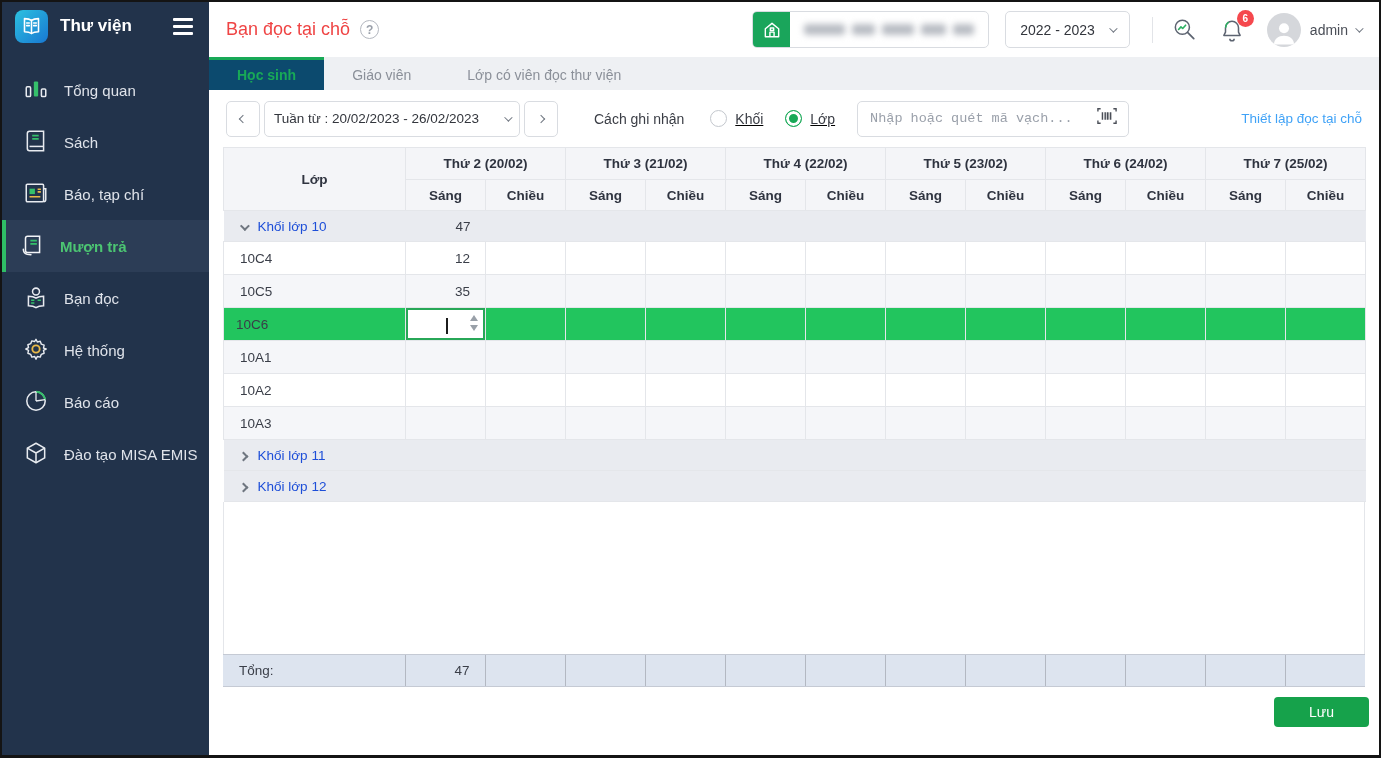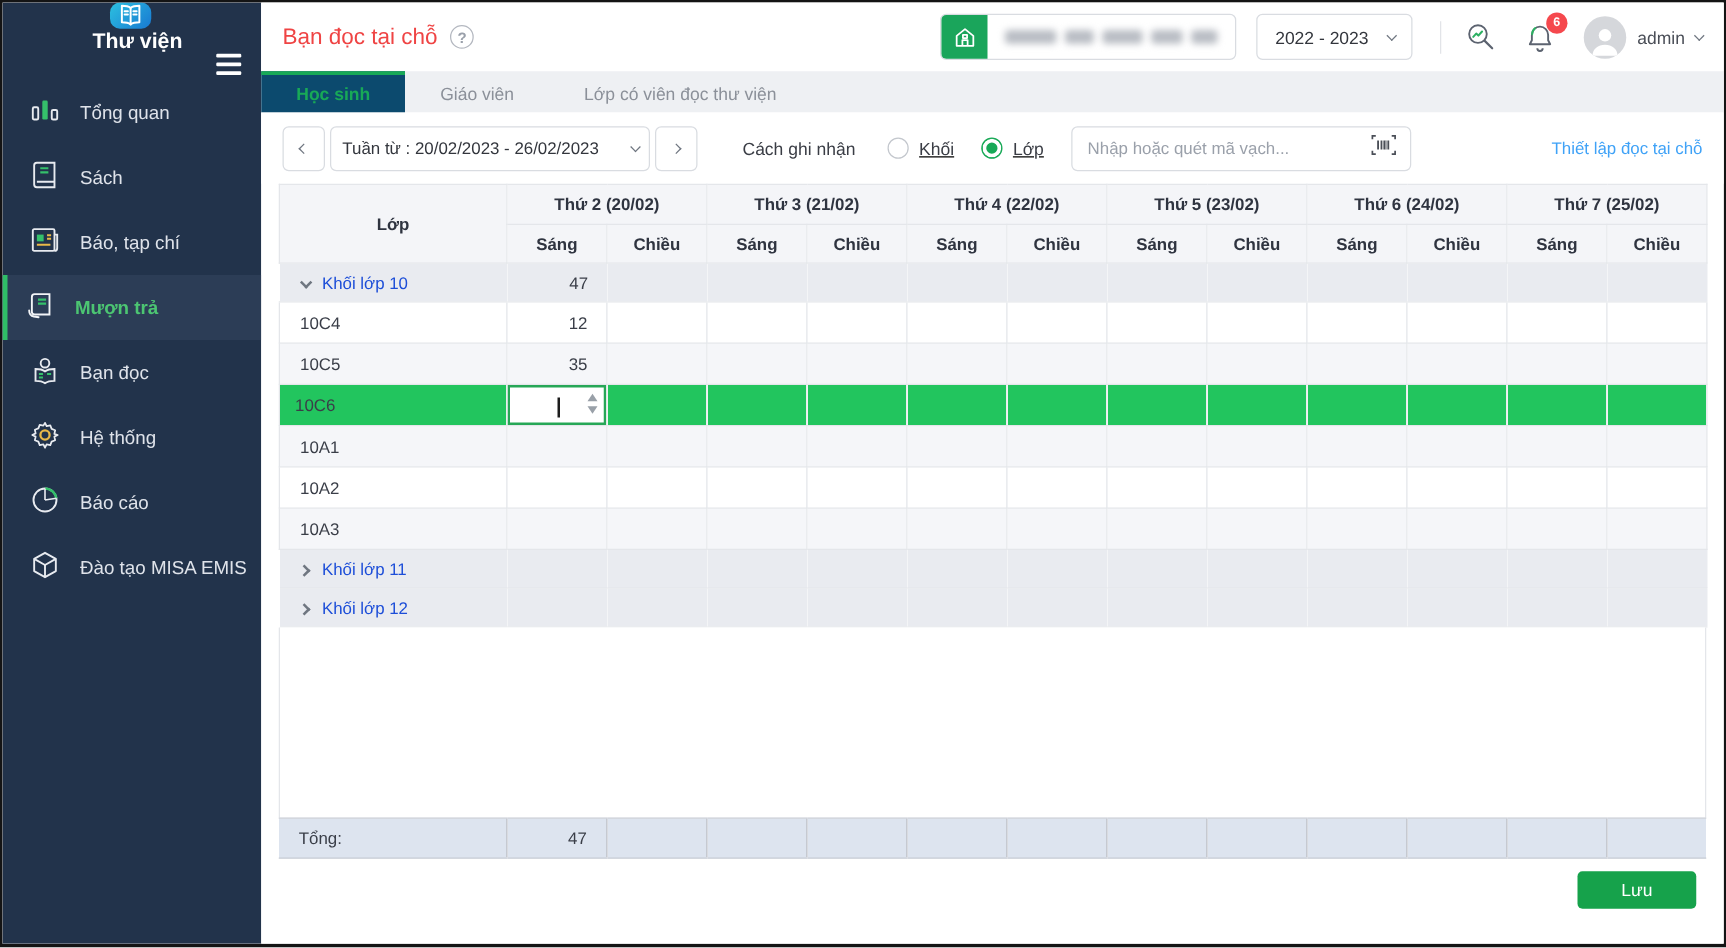--- a/index.html
+++ b/index.html
@@ -1,21 +1,21 @@
 <!DOCTYPE html>
 <html><head>
 <meta charset="utf-8">
 <style>
   * { margin:0; padding:0; box-sizing:border-box; }
   html,body { width:1381px; height:758px; font-family:"Liberation Sans","DejaVu Sans",sans-serif; }
   .window { width:1381px; height:758px; border:2px solid #141414; border-bottom-width:3px; display:flex; background:#fff; overflow:hidden; }
 
   
   .sidebar { width:207px; min-width:207px; background:#22334b; color:#dfe3ea; display:flex; flex-direction:column; }
-  .sb-header { height:48px; display:flex; align-items:center; padding:0 16px 0 13px;flex-direction:column; }
+  .sb-header { height:48px; display:flex; align-items:center; padding:0 16px 0 13px; }
   .logo { width:33px; height:33px; border-radius:8px; background:linear-gradient(135deg,#2cc1e0,#1878d2); display:flex; align-items:center; justify-content:center; }
   .app-title { font-size:17px; font-weight:700; color:#fff; margin-left:12px; }
   .burger { margin-left:auto; display:flex; flex-direction:column; gap:4px; cursor:pointer; }
   .burger i { display:block; width:20px; height:3px; background:#fff; border-radius:1px; }
   .nav { padding-top:14px; }
   .nav-item { height:52px; display:flex; align-items:center; gap:15px; padding-left:17px; font-size:15px; cursor:pointer; border-left:4px solid transparent; }
   .nav-item.active { background:#2c3d56; border-left-color:#2fbe66; color:#4cc572; font-weight:700; padding-left:13px; }
   .nav-item svg { flex:0 0 auto; }
 
   
@@ -50,21 +50,21 @@
 
   
   .toolbar { height:57px; display:flex; align-items:center; padding:0 17px; background:#fff; }
   .nav-btn { width:34px; height:36px; border:1px solid #d9dce1; border-radius:5px; background:#fff; display:flex; align-items:center; justify-content:center; cursor:pointer; }
   .week-dd { width:256px; height:36px; border:1px solid #d9dce1; border-radius:5px; margin:0 4px; display:flex; align-items:center; justify-content:center; gap:25px; font-size:13.5px; color:#33363d; cursor:pointer; background:#fff; }
   .mode-label { margin-left:36px; font-size:14px; color:#3a3d45; }
   .radios { display:flex; align-items:center; gap:22px; margin-left:26px;text-decoration:underline; }
   .radio { display:flex; align-items:center; gap:8px; font-size:14px; color:#3a3d45; cursor:pointer; }
   .rdot { width:17px; height:17px; border-radius:50%; border:1.5px solid #c3c7cd; background:#fff; }
   .radio.checked .rdot { border-color:#18a957; background:#18a957; box-shadow:inset 0 0 0 3px #fff; }
-  .search-box { height:36px; width:272px; border:1px solid #d9dce1; border-radius:5px; margin-left:22px; display:flex; align-items:center; padding:0 10px 0 12px; background:#fff; }
+  .search-box { height:36px; width:272px; border:1px solid #d9dce1; border-radius:5px; margin-left:22px; display:flex; align-items:center; padding:0 10px 0 12px; background:#fff;font-family:Liberation Mono, monospace; }
   .search-box input { flex:1; border:none; outline:none; font-size:13.5px; color:#33363d; font-family:inherit; }
   .search-box input::placeholder { color:#9aa0aa; }
   .setup-link { margin-left:auto; font-size:13.5px; color:#3fa2f7; cursor:pointer; }
 
   
   .grid-block { margin:0 14px; height:540px; display:flex; flex-direction:column; }
   table { border-collapse:collapse; table-layout:fixed; width:1142px; font-size:13.5px; color:#3a3e48; }
   col.c-label { width:182px; } col.c-val { width:80px; }
   th, td { border:1px solid #e4e6ea; overflow:hidden; white-space:nowrap; }
   thead th { background:#f4f5f8; color:#2f3440; font-weight:700; font-size:13.5px; }
@@ -85,21 +85,21 @@
   td.editing { position:relative; padding:0; }
   .edit-box { position:absolute; inset:0; background:#fff; border:2px solid #27a757; }
   .caret { position:absolute; left:38px; top:8px; width:1.5px; height:16px; background:#1c1c1c; animation:blink 1s steps(1) infinite; }
   @keyframes blink { 50% { opacity:0; } }
   .spin { position:absolute; right:5px; top:5px; display:flex; flex-direction:column; gap:4px; cursor:pointer; }
   .spin i { display:block; width:0; height:0; border-left:4.5px solid transparent; border-right:4.5px solid transparent; }
   .spin .up { border-bottom:6px solid #99a0a8; }
   .spin .dn { border-top:6px solid #99a0a8; }
 
   
-  .page-footer { flex:1; display:flex; align-items:flex-start; justify-content:flex-end; padding:10px 22px 0 0; }
+  .page-footer { flex:1; display:flex; align-items:flex-start; justify-content:flex-end; padding:10px 10px 0 0; }
   .save-btn { width:95px; height:30px; background:#16a24b; color:#fff; border:none; border-radius:4px; font-size:14px; font-family:inherit; cursor:pointer; }
 </style>
 </head>
 <body>
 
 <div class="window">
 
   <aside class="sidebar">
     <div class="sb-header">
       <span class="logo">

